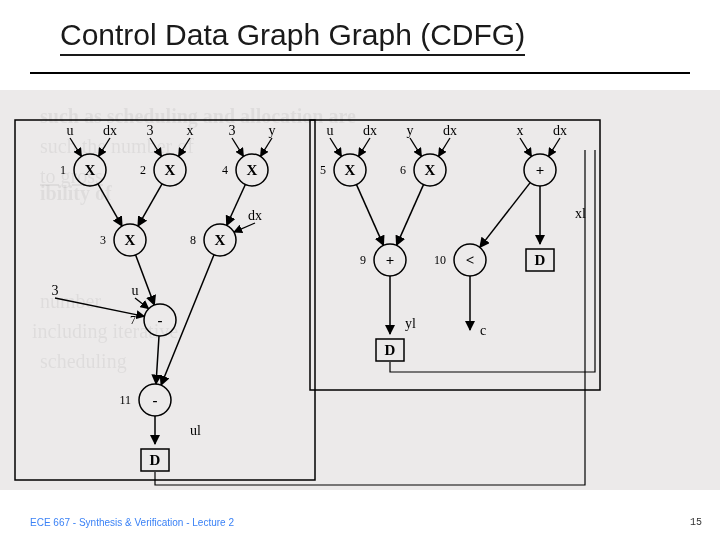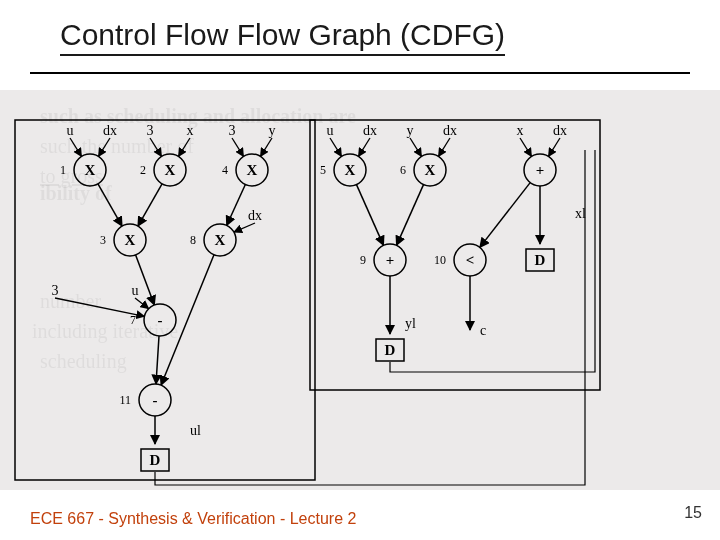--- a/index.html
+++ b/index.html
@@ -39,43 +39,44 @@
   }
   .figure svg {
     width: 100%;
     height: 100%;
     display: block;
   }
   .footer {
     position: absolute;
     bottom: 12px;
     left: 30px;
-    font-size: 16px;
-    color: #c2410c;
+    font-size: 10px;
+    color: #3b82f6;
   }
   .pagenum {
     position: absolute;
-    bottom: 18px;
+    bottom: 12px;
     right: 18px;
-    font-size: 16px;
+    font-size: 10px;
     color: #333;
+    font-family: Liberation Mono, monospace;
   }
   .ghost-text {
     position: absolute;
     color: rgba(0,0,0,0.06);
     font-family: "Times New Roman", serif;
     font-size: 20px;
     white-space: nowrap;
     pointer-events: none;
   }
 </style>
 </head>
 <body>
 
-<div class="title">Control Flow Flow Graph (CDFG)</div>
+<div class="title">Control Data Graph Graph (CDFG)</div>
 <div class="hr"></div>
 
 <div class="figure">
   <svg id="svg" viewBox="0 0 720 400">
     <defs>
       <marker id="arrow" viewBox="0 0 10 10" refX="9" refY="5" markerWidth="7" markerHeight="7" orient="auto-start-reverse">
         <path d="M0,0 L10,5 L0,10 z" fill="#000"></path>
       </marker>
     </defs>
     <g id="g-boxes">

